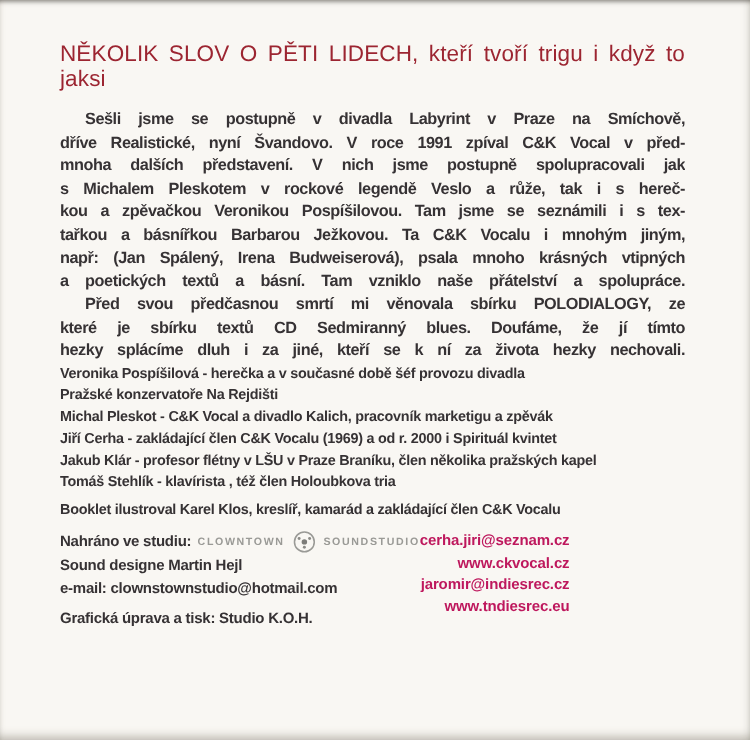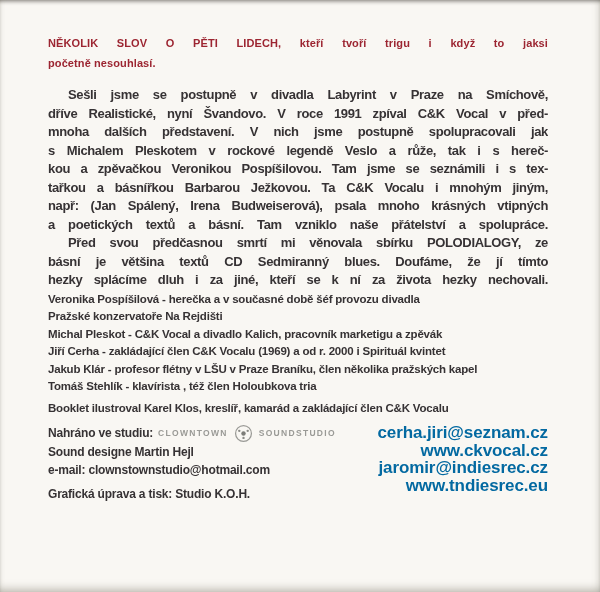--- a/index.html
+++ b/index.html
@@ -11,65 +11,64 @@
     font-family:"Liberation Sans","DejaVu Sans",sans-serif;
     overflow:hidden;
     box-shadow:
       inset 0 4px 4px -3px rgba(55,50,45,.65),
       inset 0 -8px 8px -5px rgba(110,105,90,.40),
       inset -5px 0 8px -5px rgba(110,105,90,.30),
       inset 4px 0 6px -5px rgba(110,105,90,.18);
   }
   .content{padding:33px 52px 0 48px;}
   
-  .heading{color:#9c2531;font-weight:700;font-size:11px;line-height:20px;letter-spacing:.1px;}
+  .heading{color:#9c2531;font-weight:400;font-size:18px;line-height:20px;letter-spacing:.1px;}
   .heading .jlast{text-align:justify;text-align-last:justify;}
   
   .bodytext{margin-top:13px;color:#363234;font-weight:700;font-size:13px;line-height:18.5px;letter-spacing:-.35px;word-spacing:-1px;}
   .jline{text-align:justify;text-align-last:justify;height:18.5px;overflow:hidden;}
   .indent{padding-left:20px;}
   
   .signature{margin-top:9px;text-align:right;color:#363234;font-weight:700;font-size:13.5px;line-height:18px;letter-spacing:-.2px;}
   
   .credits{margin-top:1px;color:#363234;font-weight:700;font-size:11.5px;line-height:17.5px;letter-spacing:-.2px;}
   .credits .cline{white-space:nowrap;}
   .booklet{margin-top:4px;color:#363234;font-weight:700;font-size:11.5px;line-height:17.5px;letter-spacing:-.2px;white-space:nowrap;}
   
-  .bottomrow{margin-top:6px;display:flex;justify-content:space-between;align-items:flex-start;}
+  .bottomrow{margin-top:6px;display:flex;align-items:flex-start;}
   .studio{color:#363234;font-weight:700;font-size:12px;line-height:17.5px;letter-spacing:-.2px;}
   .studio-line{white-space:nowrap;}
   .recorded{display:flex;align-items:center;gap:5px;}
   .logoword{color:#9a9a96;font-weight:700;font-size:8.5px;letter-spacing:1.3px;}
   .logo-icon{display:inline-flex;align-items:center;}
   .printline{margin-top:7px;white-space:nowrap;}
-  .contacts{color:#0369a1;font-weight:700;font-size:17px;line-height:17.5px;letter-spacing:-.1px;text-align:right;padding-top:1px;}
+  .contacts{color:#be185d;font-weight:700;font-size:12px;line-height:17.5px;letter-spacing:-.1px;text-align:right;padding-top:1px;}
   .contacts .kline{white-space:nowrap;}
 </style>
 </head>
 <body>
 
 <div class="paper">
   <div class="content">
 
     <div class="heading">
       <div class="jlast">NĚKOLIK SLOV O PĚTI LIDECH, kteří tvoří trigu i když to jaksi</div>
-      <div>početně nesouhlasí.</div>
     </div>
 
     <div class="bodytext">
       <div class="jline indent">Sešli jsme se postupně v divadla Labyrint v Praze na Smíchově,</div>
       <div class="jline">dříve Realistické, nyní Švandovo. V roce 1991 zpíval C&amp;K Vocal v před-</div>
       <div class="jline">mnoha dalších představení. V nich jsme postupně spolupracovali jak</div>
       <div class="jline">s Michalem Pleskotem v rockové legendě Veslo a růže, tak i s hereč-</div>
       <div class="jline">kou a zpěvačkou Veronikou Pospíšilovou. Tam jsme se seznámili i s tex-</div>
       <div class="jline">tařkou a básnířkou Barbarou Ježkovou. Ta C&amp;K Vocalu i mnohým jiným,</div>
       <div class="jline">např: (Jan Spálený, Irena Budweiserová), psala mnoho krásných vtipných</div>
       <div class="jline">a poetických textů a básní. Tam vzniklo naše přátelství a spolupráce.</div>
       <div class="jline indent">Před svou předčasnou smrtí mi věnovala sbírku POLODIALOGY, ze</div>
-      <div class="jline">básní je většina textů CD Sedmiranný blues. Doufáme, že jí tímto</div>
+      <div class="jline">které je sbírku textů CD Sedmiranný blues. Doufáme, že jí tímto</div>
       <div class="jline">hezky splácíme dluh i za jiné, kteří se k ní za života hezky nechovali.</div>
     </div>
 
 
     <div class="credits">
       <div class="cline">Veronika Pospíšilová - herečka a v současné době šéf provozu divadla</div>
       <div class="cline">Pražské konzervatoře Na Rejdišti</div>
       <div class="cline">Michal Pleskot - C&amp;K Vocal a divadlo Kalich, pracovník marketigu a zpěvák</div>
       <div class="cline">Jiří Cerha - zakládající člen C&amp;K Vocalu (1969) a od r. 2000 i Spirituál kvintet</div>
       <div class="cline">Jakub Klár - profesor flétny v LŠU v Praze Braníku, člen několika pražských kapel</div>

